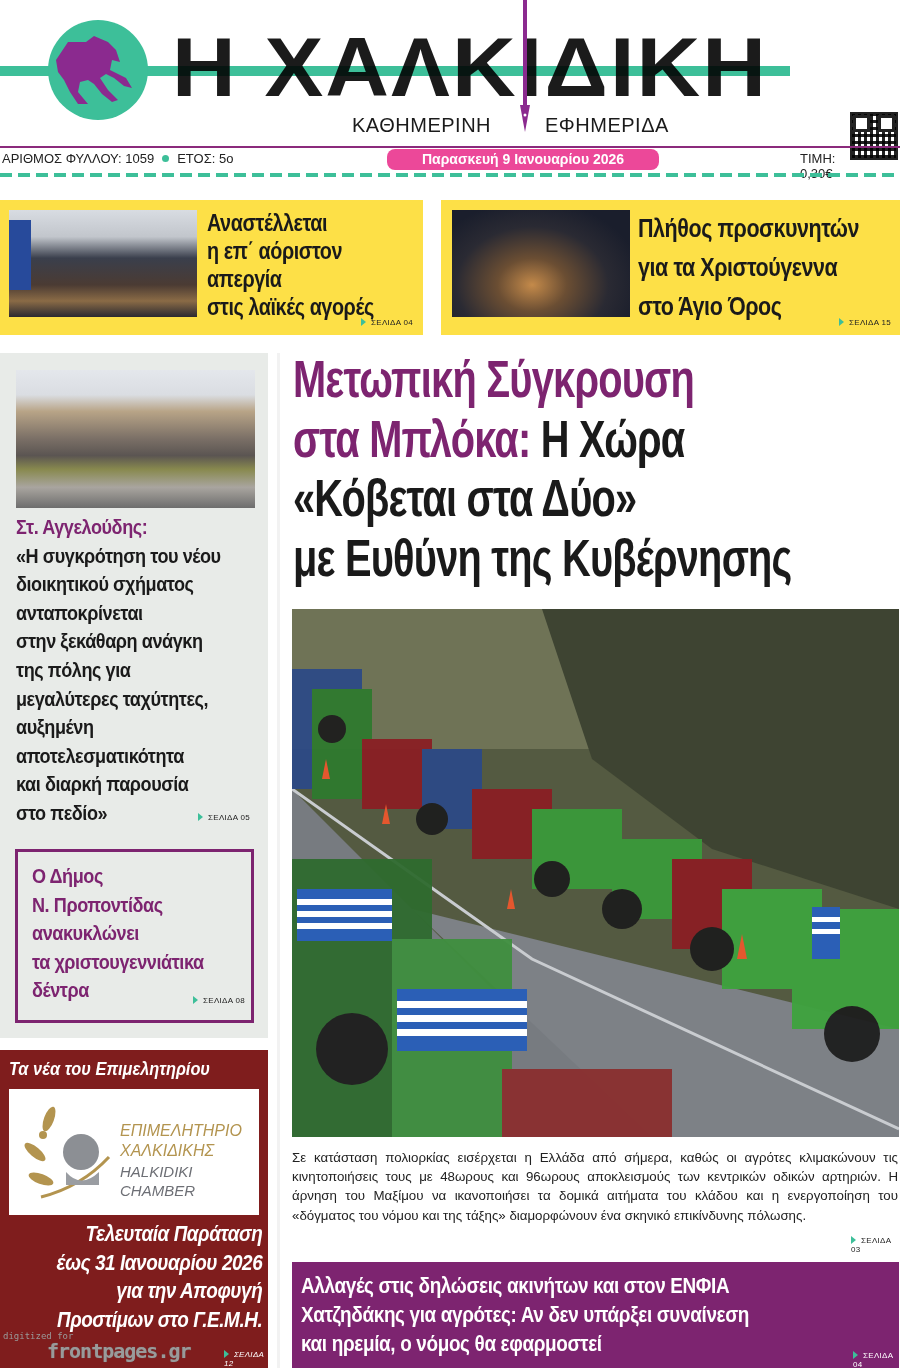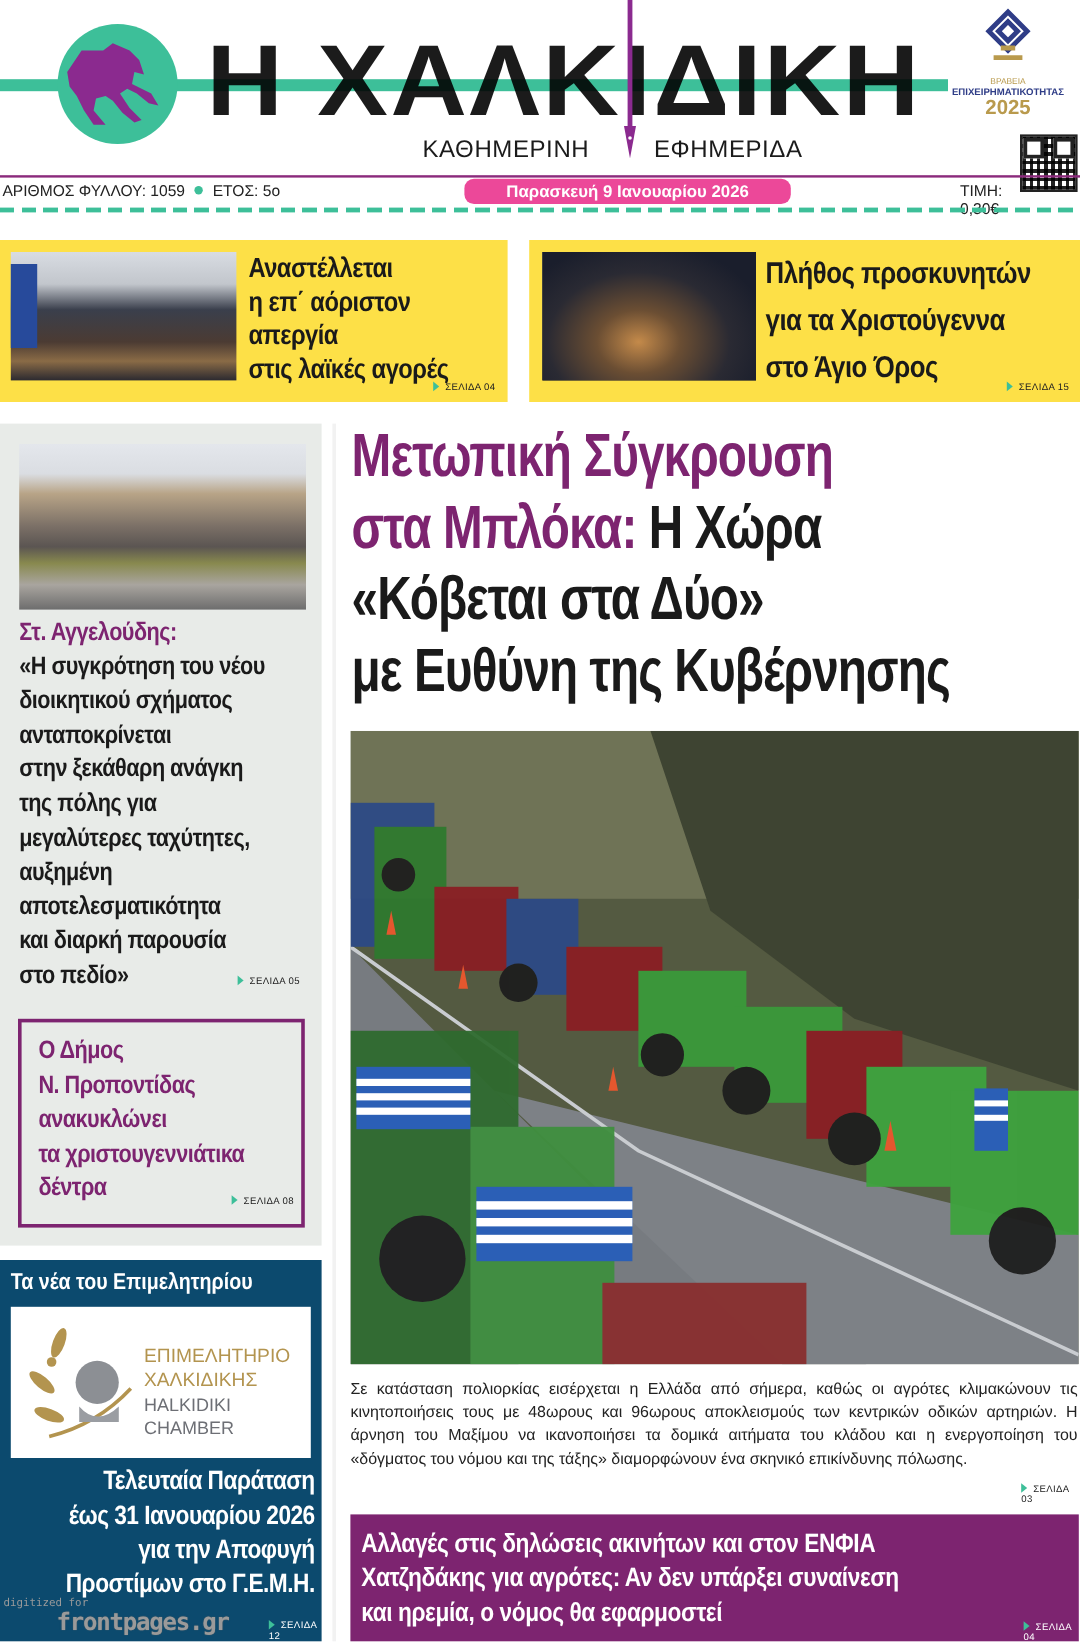--- a/index.html
+++ b/index.html
@@ -41,21 +41,21 @@
 
   
   .leftcol { position: absolute; left: 0; top: 353px; width: 268px; height: 685px; background: #e8ebe8; }
   .sidebar-sep { position: absolute; left: 277px; top: 353px; width: 3px; height: 1015px; background: #f2f2f2; }
   .angel-img { position: absolute; left: 16px; top: 370px; width: 239px; height: 138px; }
   .angel-text { position: absolute; left: 16px; top: 513px; width: 250px; font-family: "Liberation Sans", sans-serif; font-weight: bold; font-size: 21px; line-height: 28.6px; color: #1a1a1a; letter-spacing: -0.5px; transform: scaleX(0.86); transform-origin: left top; white-space: nowrap; }
   .angel-text .name { color: #7d2470; display: block; }
   .box-dimos { position: absolute; left: 15px; top: 849px; width: 239px; height: 174px; border: 3px solid #7d2470; background: #e8ebe8; }
   .box-dimos .txt { position: absolute; left: 14px; top: 10px; font-family: "Liberation Sans", sans-serif; font-weight: bold; font-size: 21px; line-height: 28.5px; color: #7d2470; letter-spacing: -0.5px; transform: scaleX(0.86); transform-origin: left top; white-space: nowrap; }
 
-  .chamber { position: absolute; left: 0; top: 1050px; width: 268px; height: 318px; background: #0c4a6e; }
+  .chamber { position: absolute; left: 0; top: 1050px; width: 268px; height: 318px; background: #7f1d1d; font-style: italic; }
   .chamber .hdr { position: absolute; left: 9px; top: 8px; font-family: "Liberation Sans", sans-serif; font-weight: bold; font-size: 19px; color: #fff; transform: scaleX(0.86); transform-origin: left top; white-space: nowrap; }
   .chamber .logo { position: absolute; left: 9px; top: 39px; width: 250px; height: 126px; background: #fff; }
   .chamber .logo .t1 { position: absolute; left: 111px; top: 32px; font-size: 16px; color: #b3944f; line-height: 20px; }
   .chamber .logo .t2 { position: absolute; left: 111px; top: 73px; font-size: 15px; color: #6d6f75; line-height: 19px; }
   .chamber .txt { position: absolute; right: 6px; top: 170px; text-align: right; font-family: "Liberation Sans", sans-serif; font-weight: bold; font-size: 22px; line-height: 28.5px; color: #fff; letter-spacing: -0.5px; transform: scaleX(0.86); transform-origin: right top; white-space: nowrap; }
   .watermark { position: absolute; left: 3px; top: 1332px; color: #9a9a9a; font-family: "DejaVu Sans Mono", monospace; line-height: 1; }
   .watermark .s { font-size: 9px; display: block; }
   .watermark .b { font-size: 20px; font-weight: bold; letter-spacing: -1px; text-shadow: 0 0 1px #666; margin-left: 44px; }
 
   
@@ -78,33 +78,20 @@
     </svg>
   </div>
   <div class="title">Η ΧΑΛΚΙΔΙΚΗ</div>
   <svg class="pen" viewBox="0 0 14 140">
     <rect x="5" y="0" width="4" height="105" fill="#8b2a8f"></rect>
     <path d="M2 105 L12 105 L7 132 Z" fill="#8b2a8f"></path>
     <circle cx="7" cy="115" r="1.5" fill="#fff"></circle>
   </svg>
   <div class="subtitle" style="left:352px">ΚΑΘΗΜΕΡΙΝΗ</div>
   <div class="subtitle" style="left:545px">ΕΦΗΜΕΡΙΔΑ</div>
-  <div class="award">
-    <svg class="mark" viewBox="0 0 52 52">
-      <g fill="none" stroke="#2f3d87" stroke-width="4">
-        <path d="M10 20 L26 4 L42 20 L26 36 Z"></path>
-        <path d="M18 20 L26 12 L34 20 L26 28 Z"></path>
-      </g>
-      <path d="M14 40 L38 40 L38 44 L14 44 Z" fill="#b99a4d"></path>
-      <path d="M20 32 L32 32 L32 36 L20 36 Z" fill="#b99a4d"></path>
-    </svg>
-    <div class="l1">ΒΡΑΒΕΙΑ</div>
-    <div class="l2">ΕΠΙΧΕΙΡΗΜΑΤΙΚΟΤΗΤΑΣ</div>
-    <div class="l3">2025</div>
-  </div>
   <div class="qr"></div>
   <div class="purple-rule"></div>
   <div class="infobar">
     <div class="issue">
       <span>ΑΡΙΘΜΟΣ ΦΥΛΛΟΥ: 1059</span><span class="dot"></span><span>ΕΤΟΣ: 5ο</span>
     </div>
     <div class="datepill">Παρασκευή 9 Ιανουαρίου 2026</div>
     <div class="price">ΤΙΜΗ: 0,30€</div>
   </div>
   <div class="dashed"></div>

